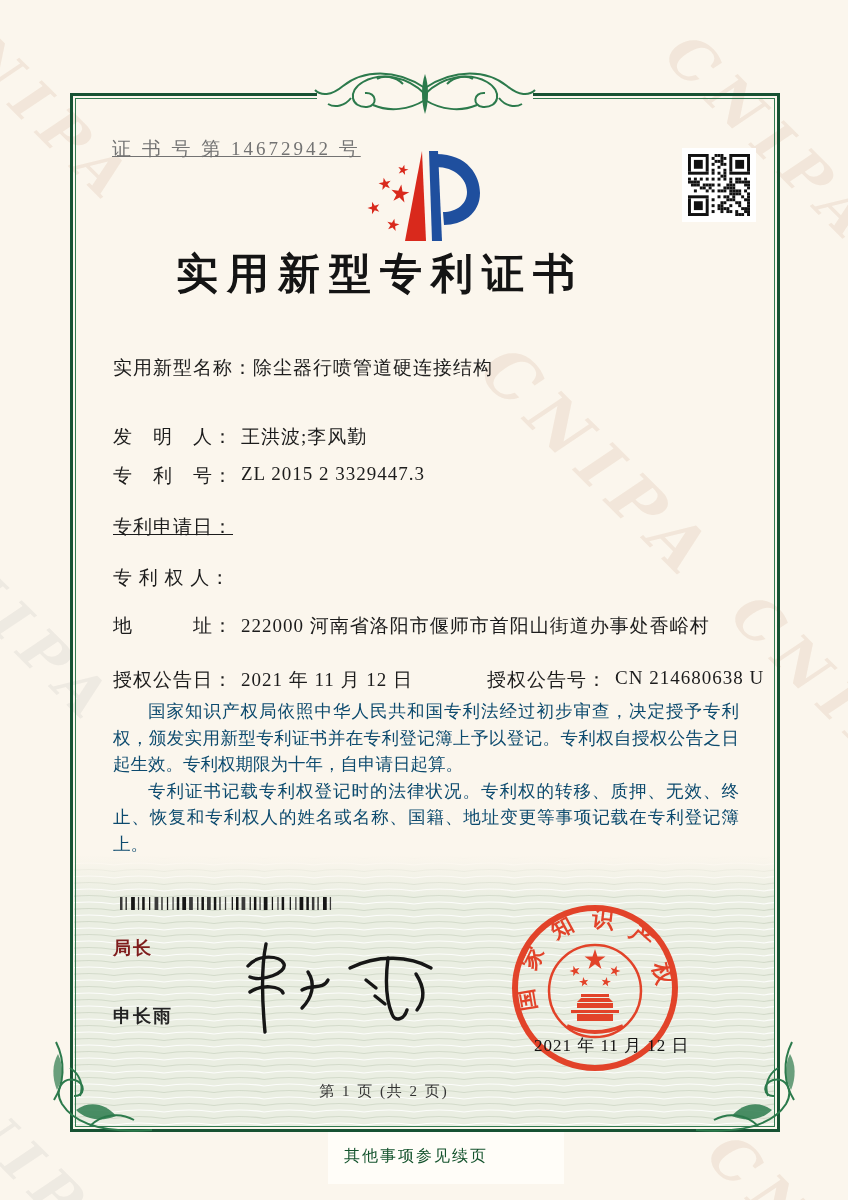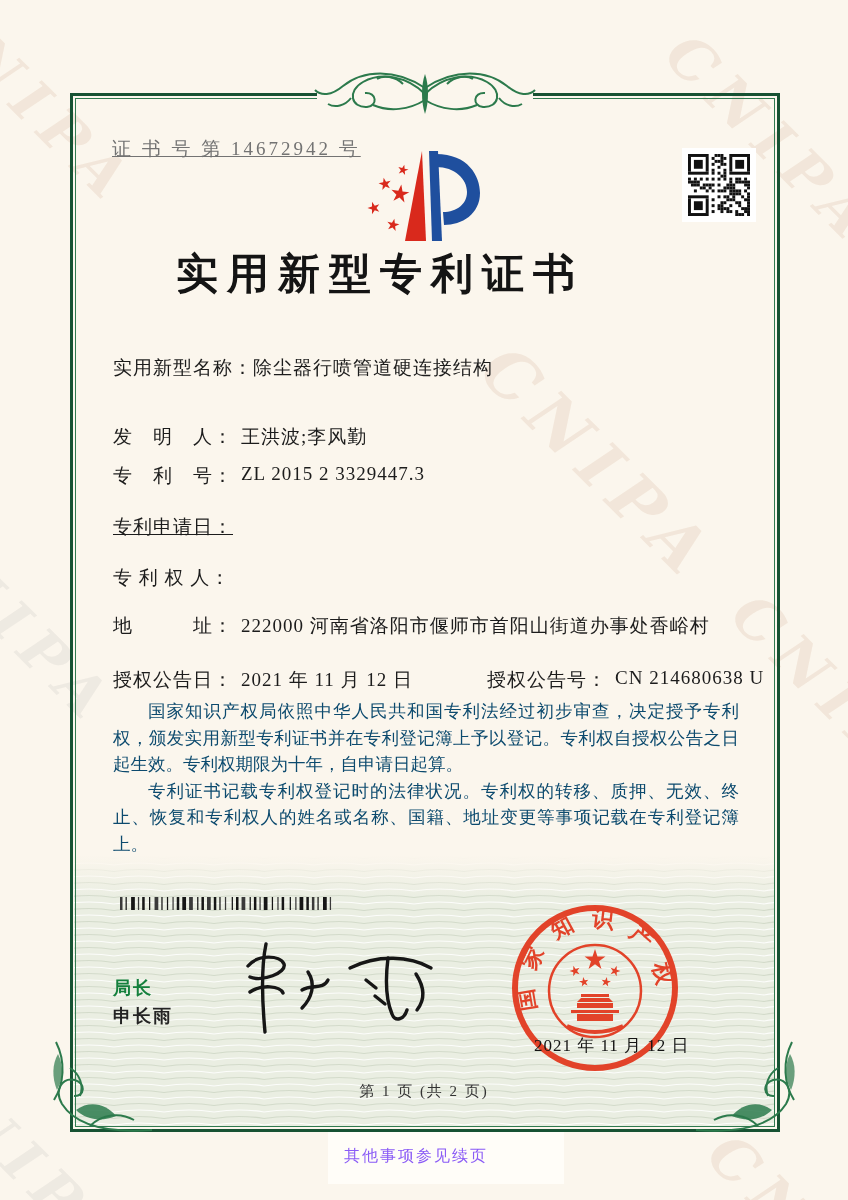--- a/index.html
+++ b/index.html
@@ -31,32 +31,32 @@
   .lab{display:inline-block;min-width:128px;}
   .val{display:inline-block;}
   .grant2{margin-left:74px;}
   
   .bodytext{position:absolute;left:113px;top:698px;width:626px;font-size:17.5px;
             line-height:26.5px;text-align:justify;color:#0c4a6e;}
   .bodytext p{margin:0;text-indent:2em;}
   
   .barcode{position:absolute;left:120px;top:897px;width:218px;height:13px;}
   
-  .officer-title{position:absolute;left:113px;top:976px;font-size:18px;font-weight:600;color:#15803d;letter-spacing:2px;}
+  .officer-title{position:absolute;left:113px;top:936px;font-size:18px;font-weight:600;color:#7f1d1d;letter-spacing:2px;}
   .officer-name{position:absolute;left:113px;top:1004px;font-size:18px;font-weight:600;color:#242424;letter-spacing:2px;}
   .sig{position:absolute;left:228px;top:938px;}
   
   .seal{position:absolute;left:505px;top:898px;opacity:.95;}
   .sealdate{position:absolute;left:534px;top:1034px;font-size:17px;color:#141414;
             letter-spacing:1px;z-index:6;white-space:nowrap;}
   
-  .pageinfo{position:absolute;left:0;top:1082px;width:848px;text-align:center;
+  .pageinfo{position:absolute;left:0;top:1082px;width:768px;text-align:center;
             font-size:15px;color:#333;letter-spacing:2px;z-index:5;}
   .contbox{position:absolute;left:328px;top:1132px;width:236px;height:52px;background:#fffdf8;}
-  .contnote{position:absolute;left:344px;top:1146px;font-size:16px;color:#8b5cf6;letter-spacing:2px;z-index:5;}
+  .contnote{position:absolute;left:344px;top:1146px;font-size:16px;color:#14532d;letter-spacing:2px;z-index:5;}
   .orn{position:absolute;}
   svg{display:block;}
 </style>
 </head>
 <body>
 
 <div class="page">
 
   <span class="wm" style="left:-42px;top:-20px;">CNIPA</span>
   <span class="wm" style="left:700px;top:20px;">CNIPA</span>

